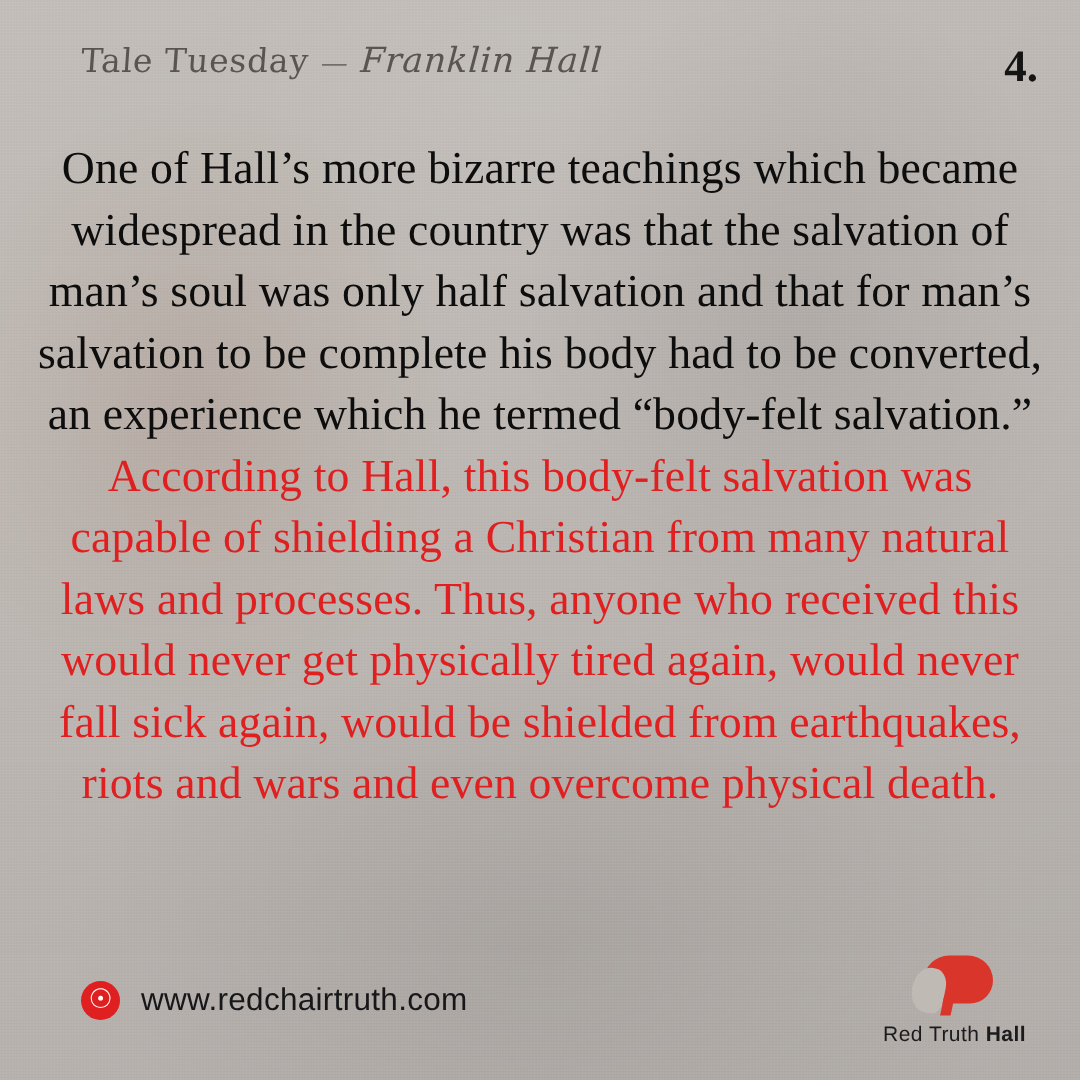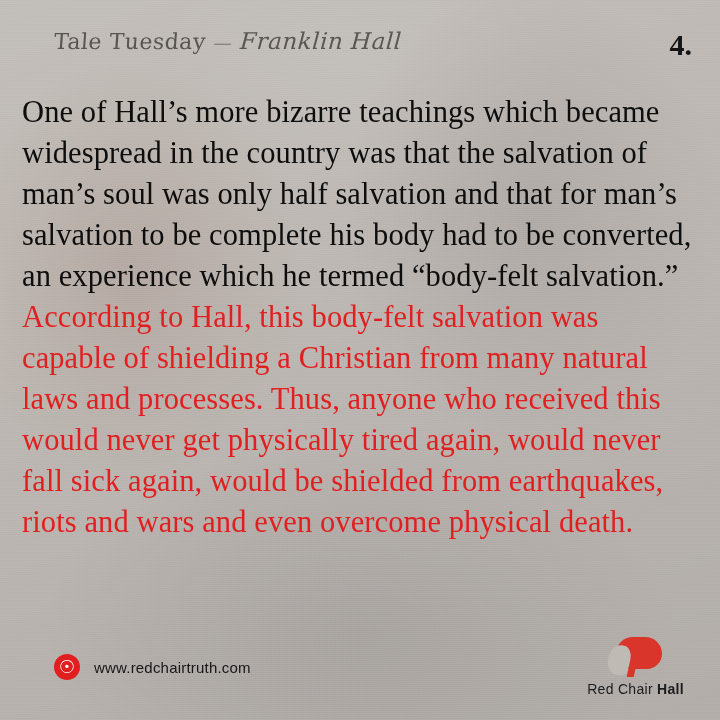--- a/index.html
+++ b/index.html
@@ -91,21 +91,21 @@
     line-height: 1;
     padding-top: 2px;
   }
 
   
   .body-text {
     position: absolute;
     top: 92px;
     left: 22px;
     right: 22px;
-    text-align: left;
+    text-align: center;
     font-family: "Liberation Serif", serif;
     font-size: 30.5px;
     line-height: 41px;
     color: #0d0d0d;
     letter-spacing: .1px;
   }
   .body-text .para-lead {
     display: inline;
   }
   .body-text .highlight {
@@ -137,21 +137,21 @@
     display: flex;
     align-items: center;
     justify-content: center;
     color: #ffffff;
     font-size: 18px;
     line-height: 1;
     font-family: "DejaVu Sans", sans-serif;
   }
   .site-url {
     font-family: "Liberation Sans", sans-serif;
-    font-size: 15px;
+    font-size: 21px;
     color: #17171a;
     letter-spacing: .2px;
   }
 
   .brand {
     display: flex;
     flex-direction: column;
     align-items: center;
     gap: 4px;
   }
@@ -226,19 +226,19 @@
         <span class="globe-icon">☉</span>
         <span class="site-url">www.redchairtruth.com</span>
       </div>
       <div class="brand">
         <div class="brand-mark">
           <span class="chair-back"></span>
           <span class="chair-notch"></span>
           <span class="chair-leg"></span>
         </div>
         <div class="brand-text">
-          <span class="thin">Red Chair </span><span class="bold">Hall</span>
+          <span class="thin">Red Truth </span><span class="bold">Hall</span>
         </div>
       </div>
     </div>
 
   </div>
 </div>
 
 </body></html>

